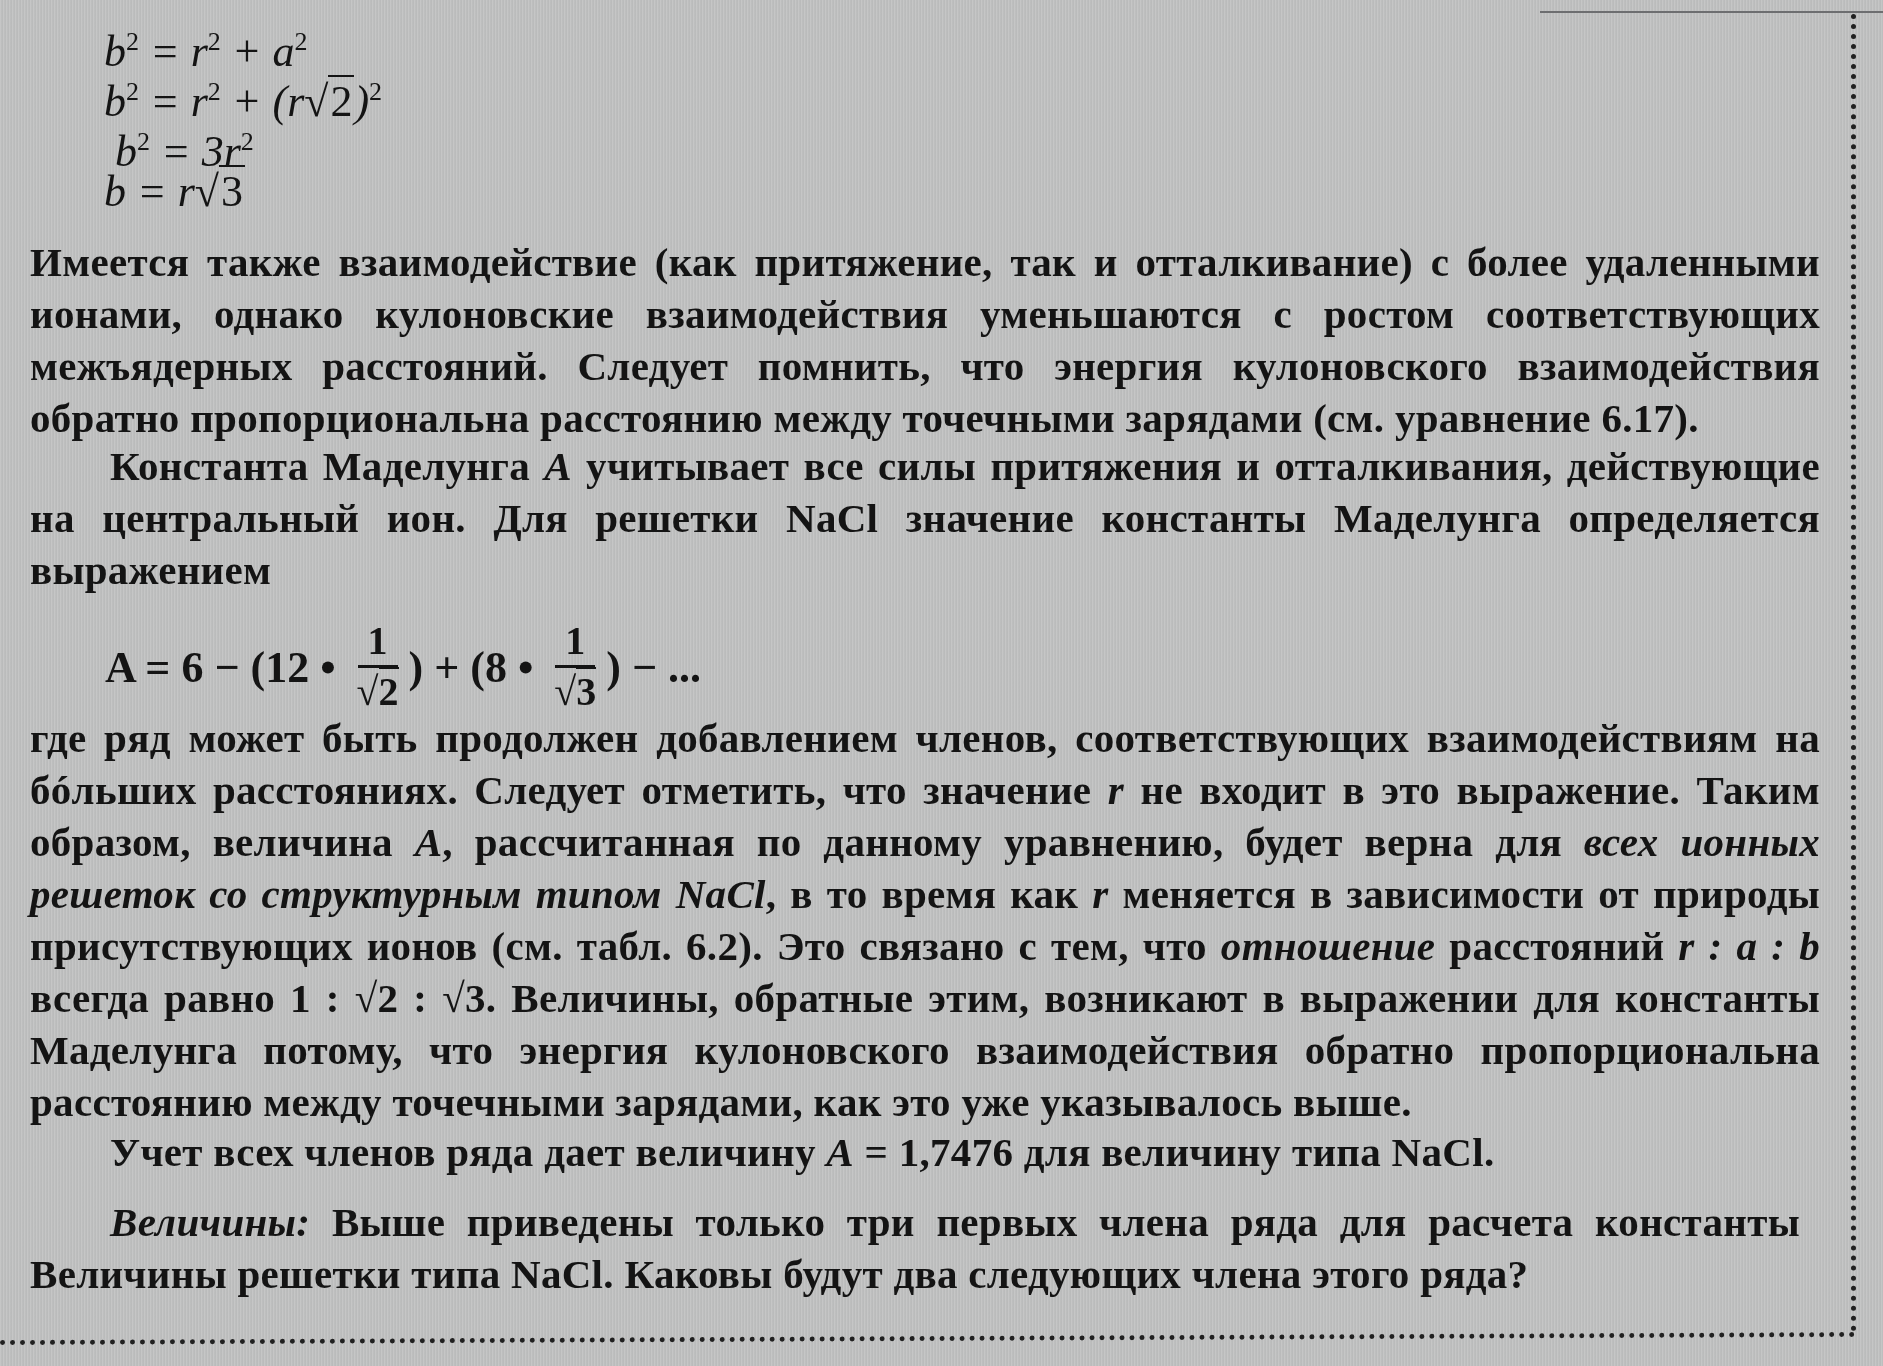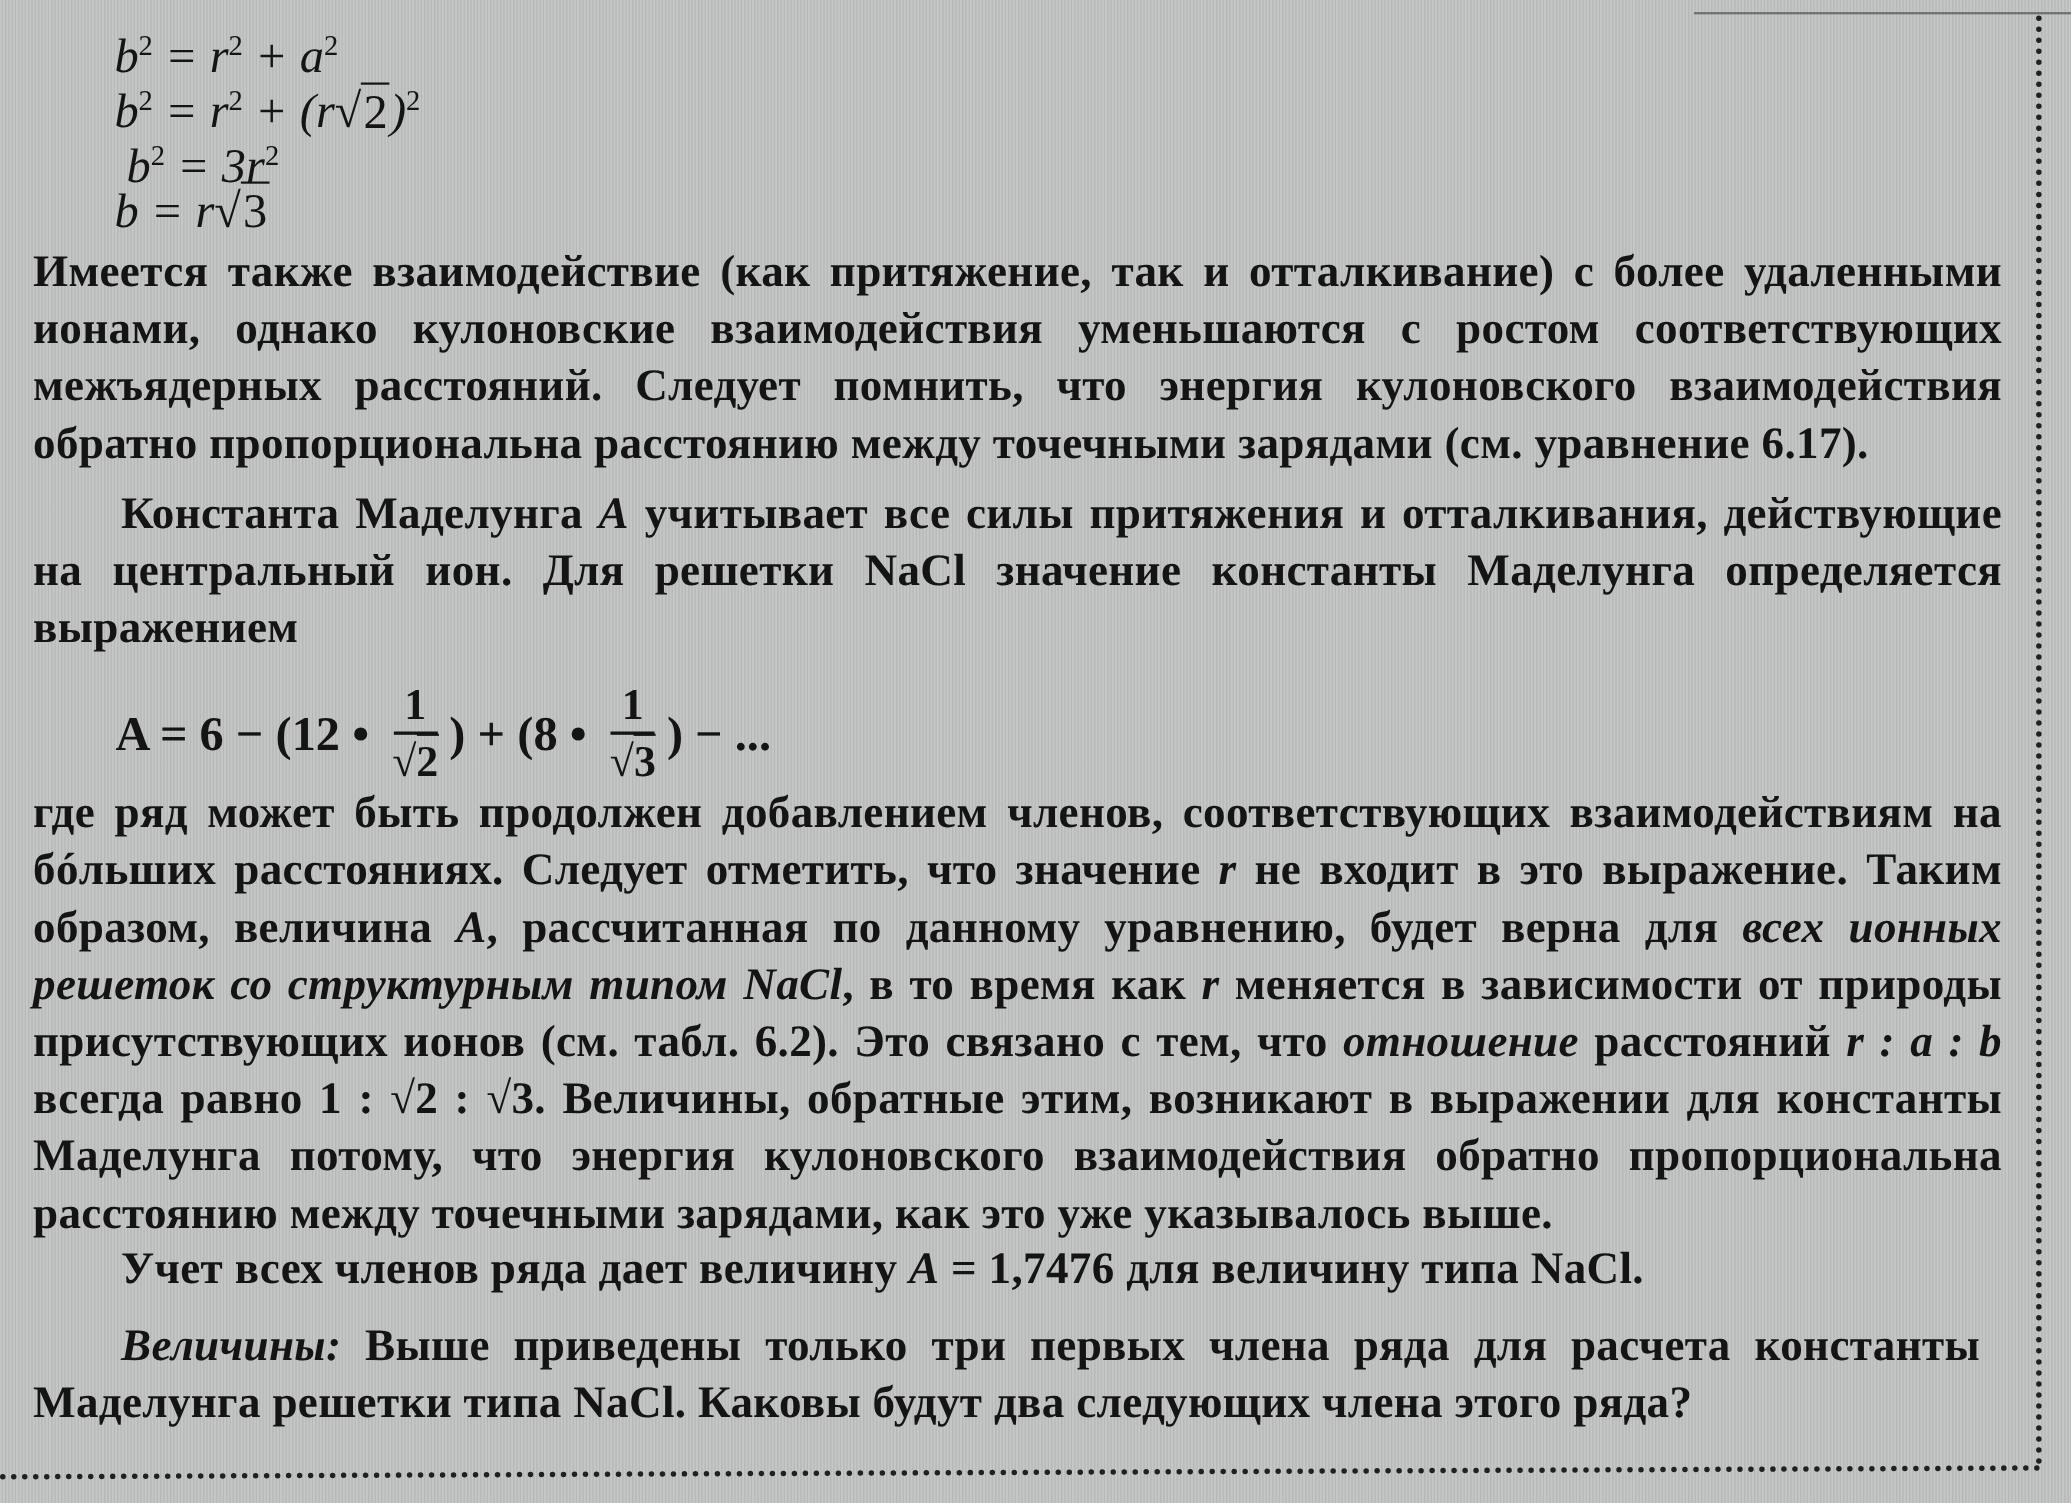--- a/index.html
+++ b/index.html
@@ -41,21 +41,21 @@
 <div class="eq" style="top:68px;">
   <span>b</span><sup>2</sup><span> = r</span><sup>2</sup><span> + (r</span><span class="sqrt">√<span class="rad">2</span></span><span>)</span><sup>2</sup>
 </div>
 <div class="eq" style="top:118px;margin-left:11px;">
   <span>b</span><sup>2</sup><span> = 3r</span><sup>2</sup>
 </div>
 <div class="eq" style="top:168px;">
   <span>b</span><span>  =  r</span><span class="sqrt">√<span class="rad">3</span></span>
 </div>
 
-<div class="para" style="top:220px;">
+<div class="para" style="top:236px;">
   <span>Имеется также взаимодействие (как притяжение, так и отталкивание) с более удаленными ионами, однако кулоновские взаимодействия уменьшаются с ростом соответствующих межъядерных расстояний. Следует помнить, что энергия кулоновского взаимодействия обратно пропорциональна расстоянию между точечными зарядами (см. уравнение 6.17).</span>
 </div>
 
 <div class="para indent" style="top:440px;">
   <span>Константа Маделунга </span><i>A</i><span> учитывает все силы притяжения и отталкивания, действующие на центральный ион. Для решетки NaCl значение константы Маделунга определяется выражением</span>
 </div>
 
 <div class="formula">
   <span style="">A = 6 − (12 • </span>
   <span class="frac">
@@ -72,14 +72,14 @@
 
 <div class="para" style="top:712px;">
   <span>где ряд может быть продолжен добавлением членов, соответствующих взаимодействиям на бóльших расстояниях. Следует отметить, что значение </span><i>r</i><span> не входит в это выражение. Таким образом, величина </span><i>A</i><span>, рассчитанная по данному уравнению, будет верна для </span><i>всех ионных решеток со структурным типом NaCl</i><span>, в то время как </span><i>r</i><span> меняется в зависимости от природы присутствующих ионов (см. табл. 6.2). Это связано с тем, что </span><i>отношение</i><span> расстояний </span><i>r : a : b</i><span> всегда равно 1 : √2 : √3. Величины, обратные этим, возникают в выражении для константы Маделунга потому, что энергия кулоновского взаимодействия обратно пропорциональна расстоянию между точечными зарядами, как это уже указывалось выше.</span>
 </div>
 
 <div class="para indent" style="top:1126px;">
   <span>Учет всех членов ряда дает величину </span><i>A</i><span> = 1,7476 для величину типа NaCl.</span>
 </div>
 
 <div class="para indent" style="top:1196px; width:1770px;">
-  <i>Величины:</i><span> Выше приведены только три первых члена ряда для расчета константы Маделунга решетки типа NaCl. Каковы будут два следующих члена этого ряда?</span>
+  <i>Величины:</i><span> Выше приведены только три первых члена ряда для расчета константы Величины решетки типа NaCl. Каковы будут два следующих члена этого ряда?</span>
 </div>
 
 </body></html>

